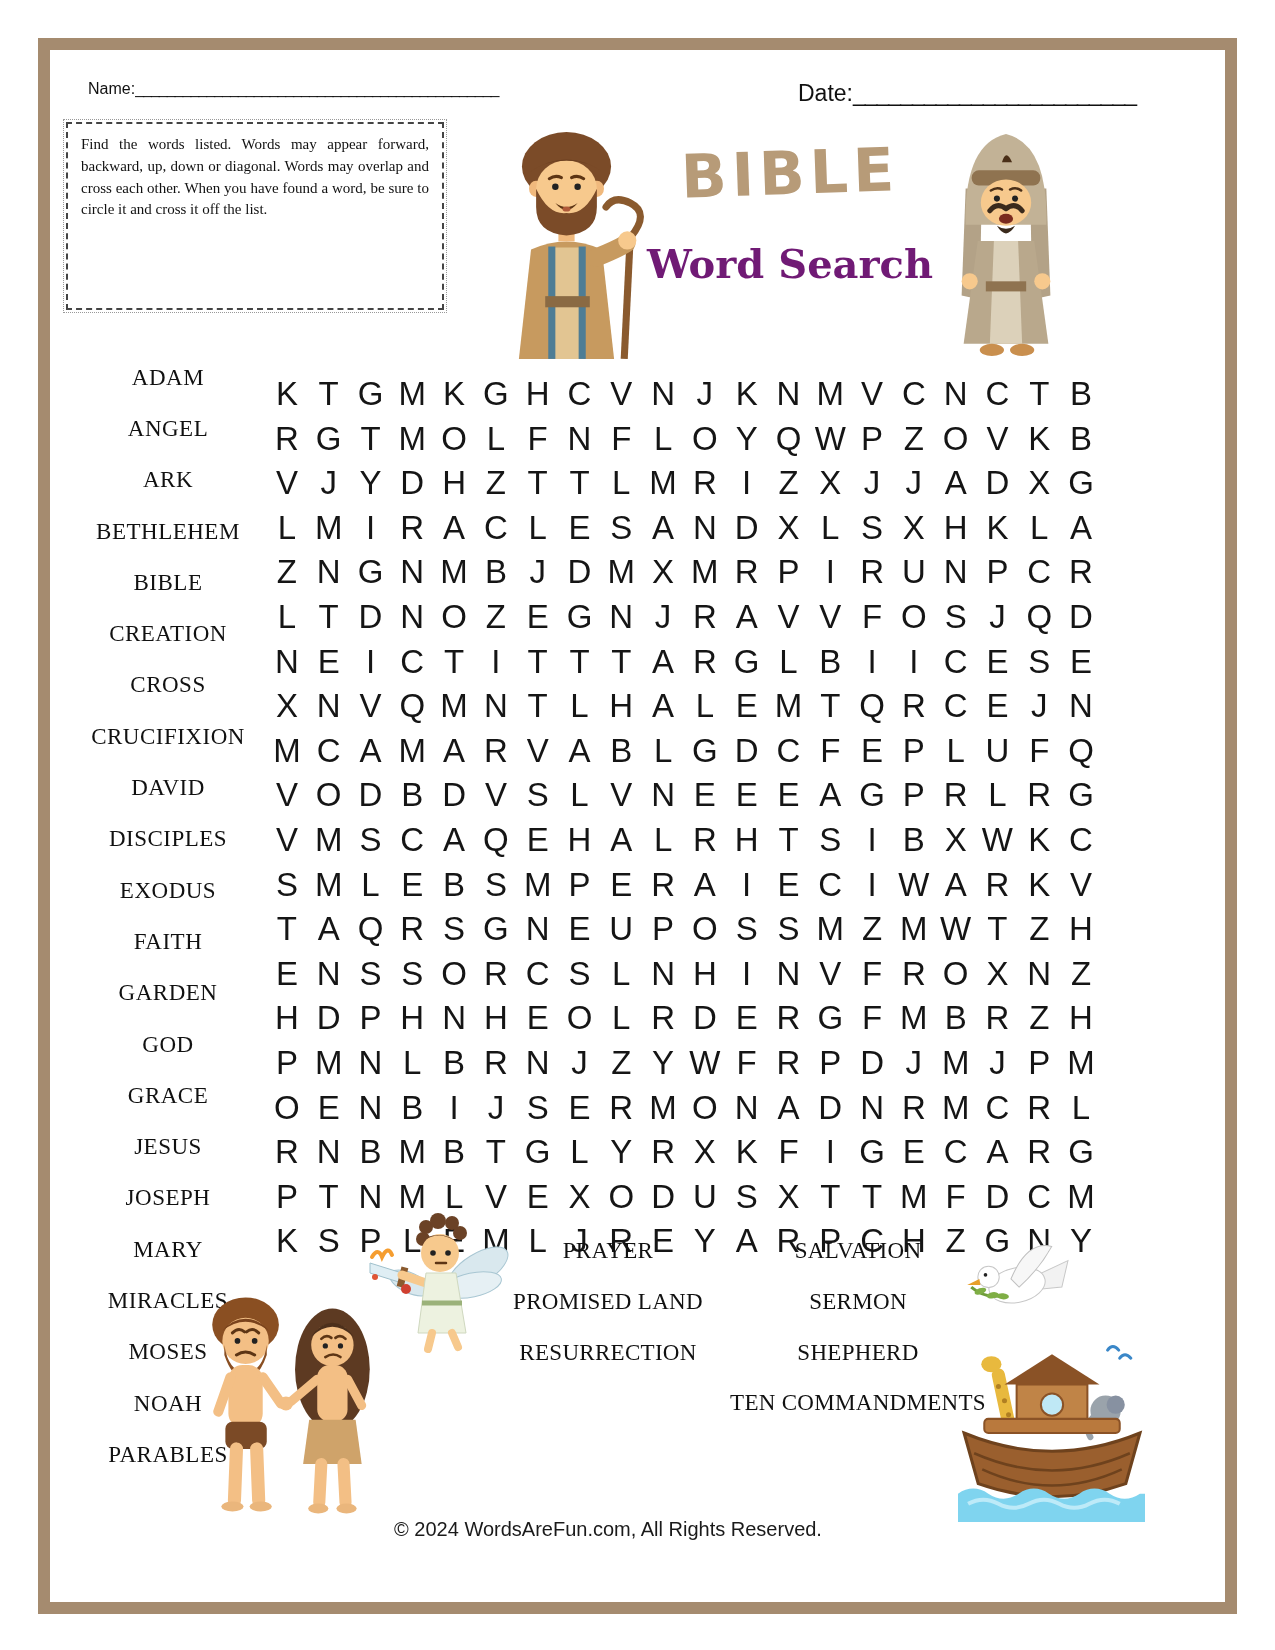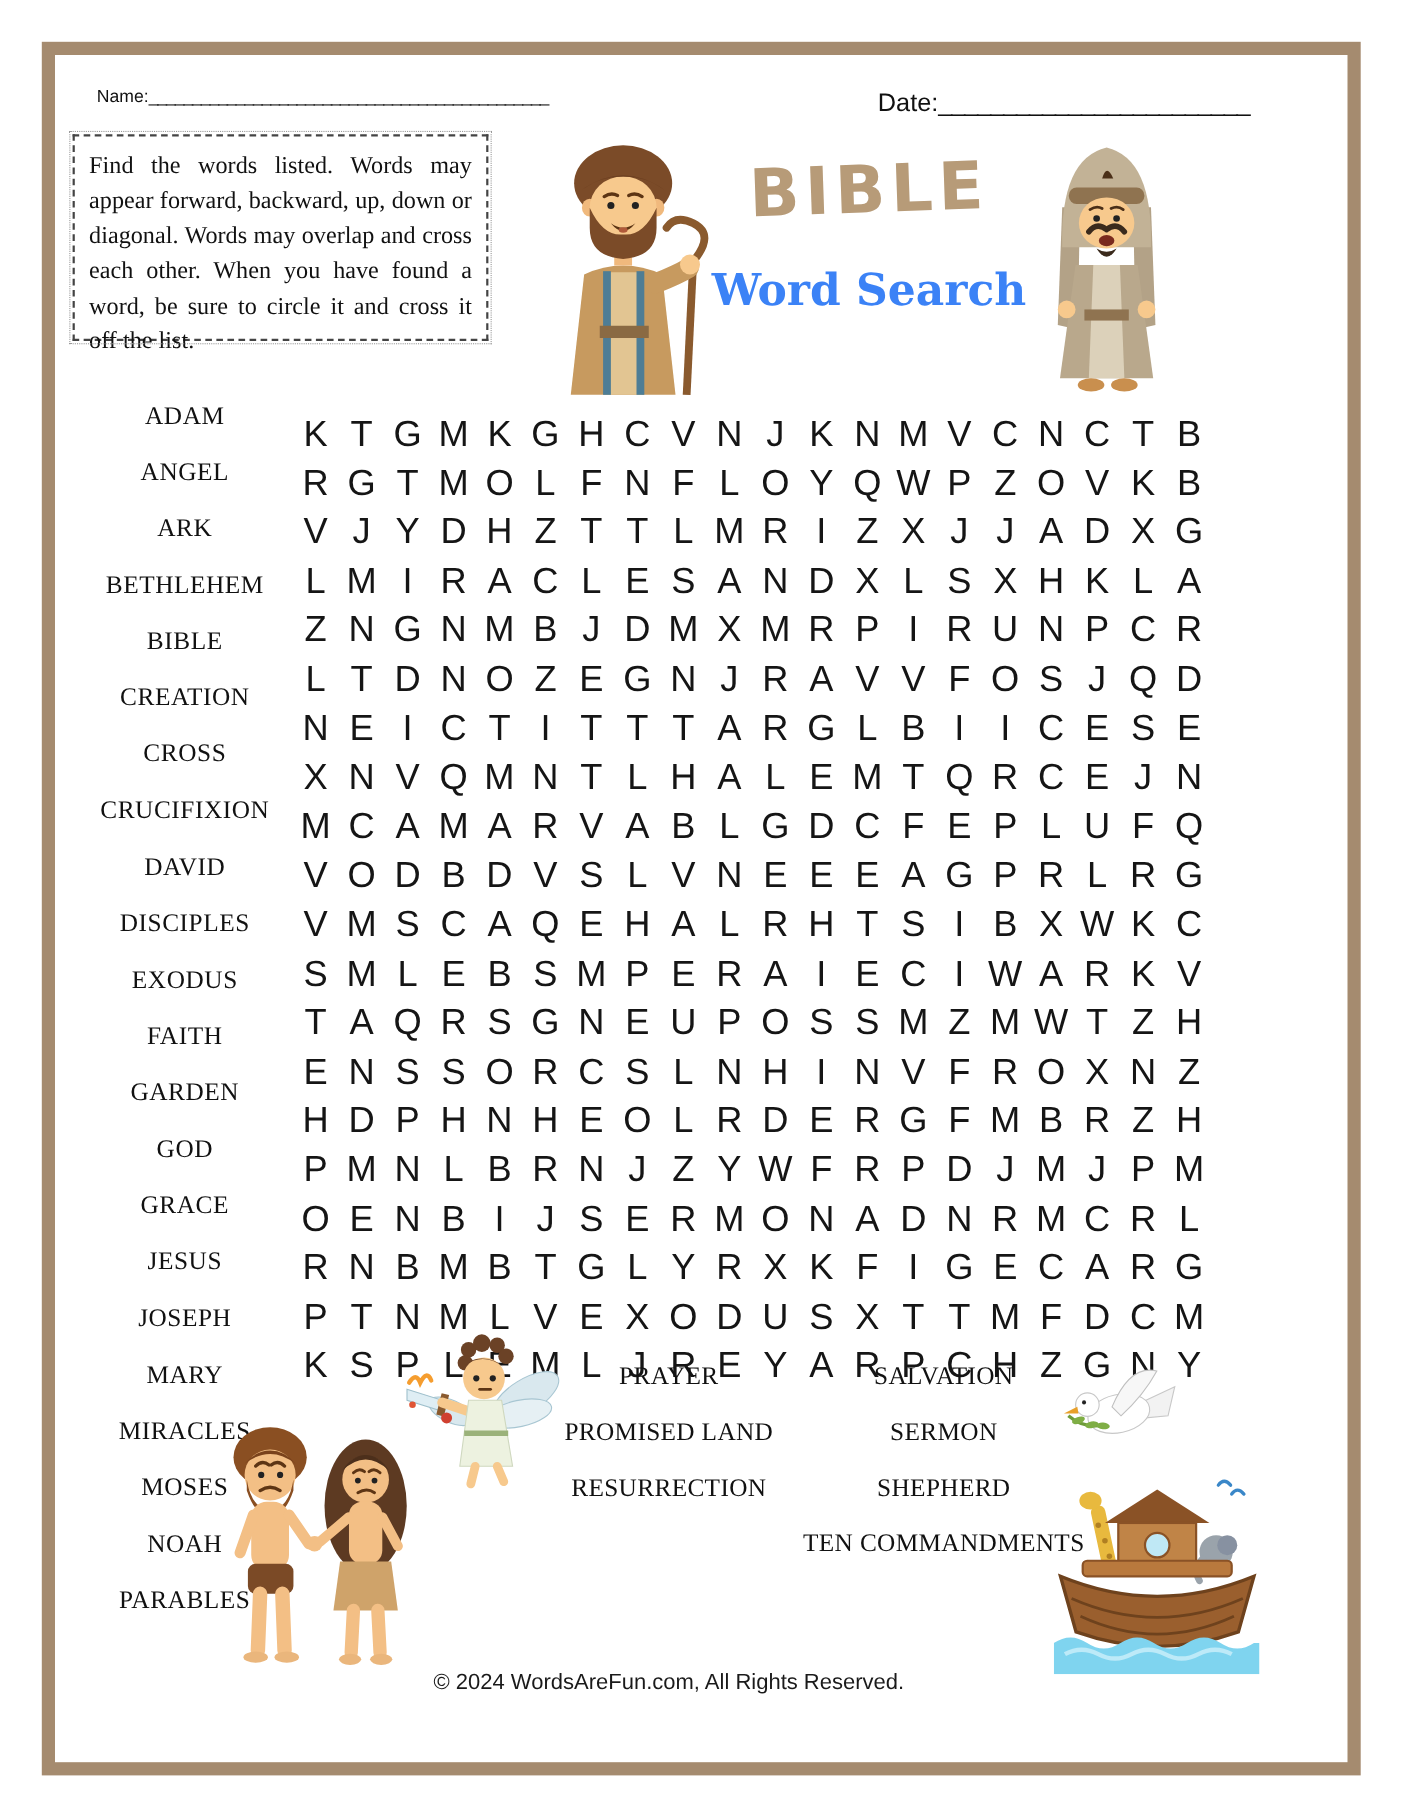--- a/index.html
+++ b/index.html
@@ -8,26 +8,26 @@
   .frame{position:absolute;left:38px;top:38px;right:38px;bottom:36px;border:12px solid #a58b6f;}
   
   .name-row{position:absolute;left:88px;top:80px;font-family:"Liberation Sans",sans-serif;
             font-size:16px;letter-spacing:0;white-space:nowrap;}
   .date-row{position:absolute;left:798px;top:80px;font-family:"Liberation Sans",sans-serif;
             font-size:23px;white-space:nowrap;}
   .blank{letter-spacing:-1px;}
   .instructions{position:absolute;left:66px;top:122px;width:378px;height:188px;box-sizing:border-box;
                 border:2px dashed #444;outline:1px dotted #999;outline-offset:2px;
                 padding:10px 13px 8px 13px;}
-  .instructions p{margin:0;font-size:22px;line-height:1.45;text-align:justify;}
+  .instructions p{margin:0;font-size:15px;line-height:1.45;text-align:justify;}
   .title-bible{position:absolute;left:655px;top:138px;width:270px;text-align:center;
                font-family:"DejaVu Sans",sans-serif;font-weight:bold;font-size:60px;
                color:#b79b78;letter-spacing:5px;transform:rotate(-2deg);}
   .title-ws{position:absolute;left:635px;top:240px;width:310px;text-align:center;
-            font-family:"DejaVu Serif",serif;font-weight:bold;font-size:40px;color:#3b82f6;}
+            font-family:"DejaVu Serif",serif;font-weight:bold;font-size:40px;color:#701a75;}
   
   .word-list{position:absolute;left:52px;top:352px;width:232px;display:flex;flex-direction:column;}
   .wl-item{height:51.3px;display:flex;align-items:center;justify-content:center;
            font-size:23px;letter-spacing:0.5px;}
   
   .grid{position:absolute;left:266px;top:372px;}
   .grid-row{display:flex;height:44.6px;}
   .cell{width:41.8px;text-align:center;font-family:"Liberation Sans",sans-serif;
         font-size:33px;line-height:44.6px;color:#151515;}
   

